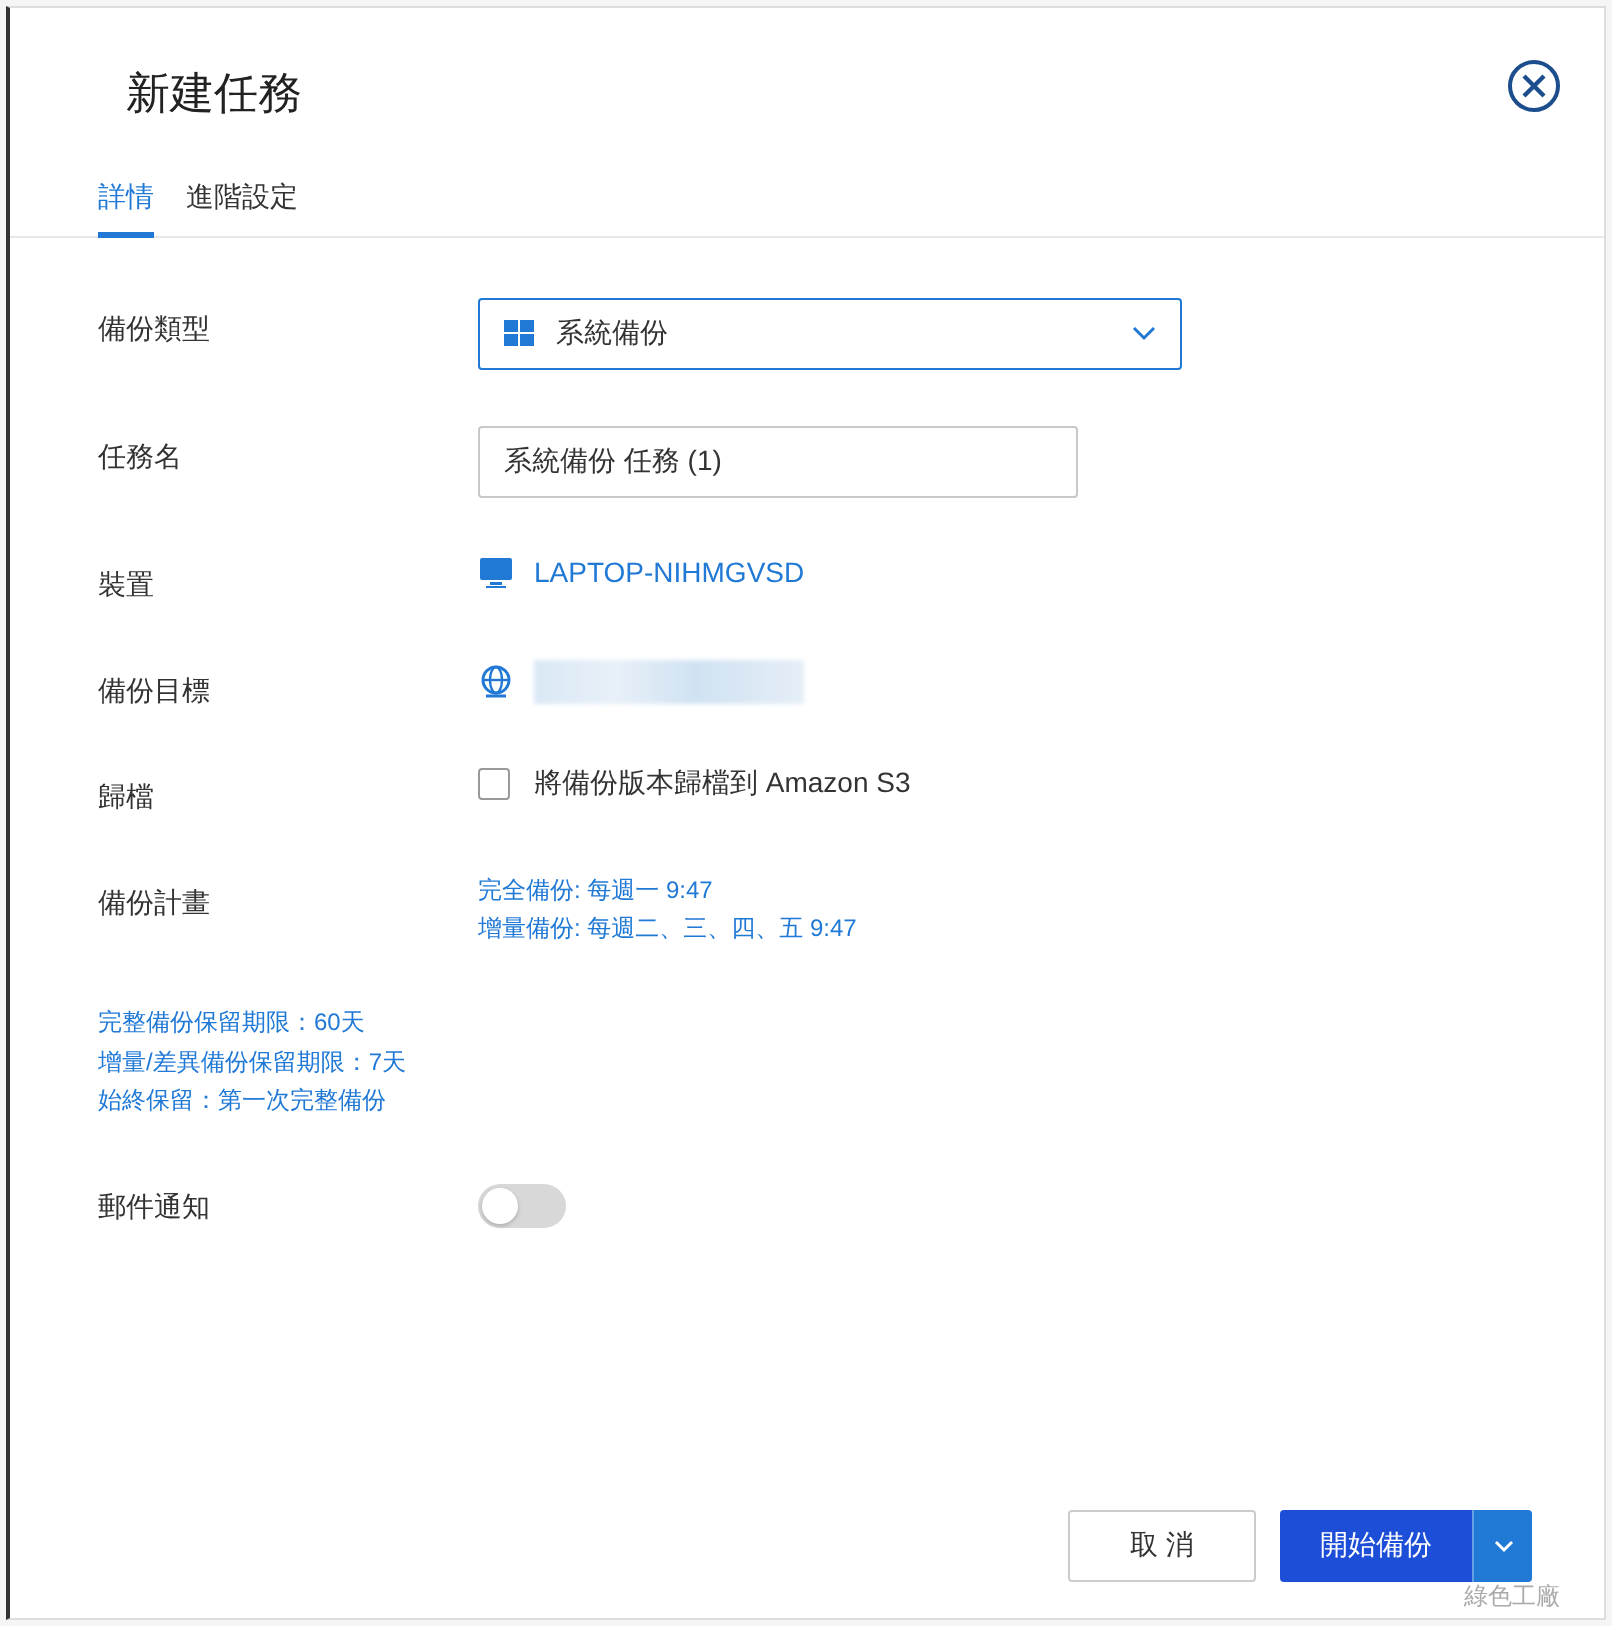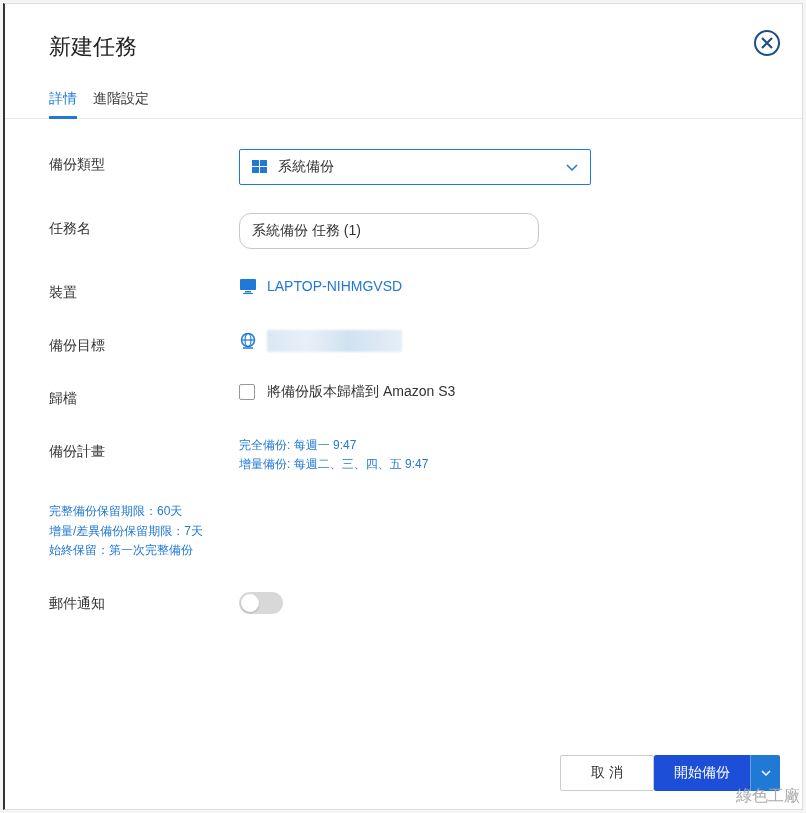--- a/index.html
+++ b/index.html
@@ -1,52 +1,52 @@
 <!DOCTYPE html>
 <html><head>
 <meta charset="utf-8">
 <style>
 * { box-sizing: border-box; margin: 0; padding: 0; }
 body { font-family: "Microsoft JhengHei", "PingFang TC", -apple-system, sans-serif; background: #f5f5f5; width: 806px; height: 813px; overflow: hidden; }
 .dialog { background: #fff; width: 800px; height: 807px; margin: 3px; position: relative; border: 1px solid #ddd; border-left: 2px solid #333; }
-.header { padding: 28px 44px 0; position: relative; }
+.header { padding: 28px 44px 0; position: relative; margin-left: 14px; }
 .title { font-size: 22px; font-weight: 400; color: #222; }
 .close-btn { position: absolute; top: 26px; right: 22px; width: 26px; height: 26px; border: 2px solid #1c4d8c; border-radius: 50%; display: flex; align-items: center; justify-content: center; cursor: pointer; color: #1c4d8c; }
 .close-btn svg { width: 14px; height: 14px; }
 .tabs { display: flex; gap: 16px; padding: 28px 44px 0; border-bottom: 1px solid #e8e8e8; }
 .tab { padding-bottom: 10px; font-size: 14px; color: #333; cursor: pointer; position: relative; }
 .tab.active { color: #2179d6; }
 .tab.active::after { content: ""; position: absolute; bottom: -1px; left: 0; right: 0; height: 3px; background: #2179d6; }
 .content { padding: 30px 44px 20px; }
 .row { display: flex; align-items: flex-start; margin-bottom: 28px; }
 .row-label { width: 190px; font-size: 14px; color: #333; padding-top: 7px; flex-shrink: 0; }
 .row-value { flex: 1; }
 .select-box { width: 352px; height: 36px; border: 1px solid #2179d6; border-radius: 2px; display: flex; align-items: center; padding: 0 12px; cursor: pointer; position: relative; }
 .select-box .sel-icon { width: 16px; height: 16px; margin-right: 10px; color: #2179d6; display: flex; align-items: center; }
 .select-box .sel-text { font-size: 14px; color: #333; flex: 1; }
 .select-box .chev { color: #2179d6; }
-.text-input { width: 300px; height: 36px; border: 1px solid #c8c8c8; border-radius: 12px; padding: 0 12px; font-size: 14px; color: #333; outline: none; }
+.text-input { width: 300px; height: 36px; border: 1px solid #c8c8c8; border-radius: 2px; padding: 0 12px; font-size: 14px; color: #333; outline: none; }
 .device-row { display: flex; align-items: center; gap: 10px; }
 .device-icon { width: 18px; height: 18px; color: #2179d6; display:flex; align-items:center; }
 .device-name { font-size: 14px; color: #2179d6; }
 .target-row { display: flex; align-items: center; gap: 10px; }
 .globe-icon { width: 18px; height: 18px; color: #2179d6; display:flex; align-items:center; }
 .blur-box { width: 135px; height: 22px; background: linear-gradient(90deg, #d9e8f5 0%, #e8f0f8 30%, #d0e2f2 60%, #e5eef7 100%); filter: blur(1px); }
 .checkbox-row { display: flex; align-items: center; gap: 12px; }
 .checkbox { width: 16px; height: 16px; border: 1px solid #999; border-radius: 2px; cursor: pointer; flex-shrink: 0; }
 .checkbox-label { font-size: 14px; color: #333; }
 .link-line { font-size: 12px; color: #2179d6; line-height: 1.6; cursor: pointer; }
 .toggle { width: 44px; height: 22px; background: #d8d8d8; border-radius: 11px; position: relative; cursor: pointer; margin-top: 4px; }
 .toggle::after { content: ""; position: absolute; left: 2px; top: 2px; width: 18px; height: 18px; background: #fff; border-radius: 50%; box-shadow: 0 1px 2px rgba(0,0,0,0.2); }
-.footer { position: absolute; bottom: 0; left: 0; right: 0; padding: 18px 22px; display: flex; justify-content: flex-end; align-items: flex-end; }
+.footer { position: absolute; bottom: 0; left: 0; right: 0; padding: 18px 36px; display: flex; justify-content: flex-end; gap: 12px; align-items: flex-end; }
 .btn-cancel { width: 94px; height: 36px; border: 1px solid #ccc; background: #fff; border-radius: 2px; font-size: 14px; color: #333; cursor: pointer; }
 .btn-primary { height: 36px; display: flex; align-items: stretch; border-radius: 2px; overflow: hidden; }
 .btn-primary-main { background: #1d4ed8; color: #fff; border: none; padding: 0 20px; font-size: 14px; cursor: pointer; }
 .btn-primary-chev { background: #2179d6; color: #fff; border: none; border-left: 1px solid rgba(255,255,255,0.3); width: 30px; display: flex; align-items: center; justify-content: center; cursor: pointer; }
-.watermark { position: absolute; bottom: 2px; right: 2px; font-size: 16px; color: #aaa; }
+.watermark { position: absolute; bottom: 2px; right: 22px; font-size: 12px; color: #aaa; }
 </style>
 </head>
 <body>
 
 <div class="dialog">
   <div class="header">
     <div class="title">新建任務</div>
     <div class="close-btn">
       <svg viewBox="0 0 14 14">
           <path d="M2 2 L12 12 M12 2 L2 12" stroke="currentColor" stroke-width="2.2" fill="none"></path>

